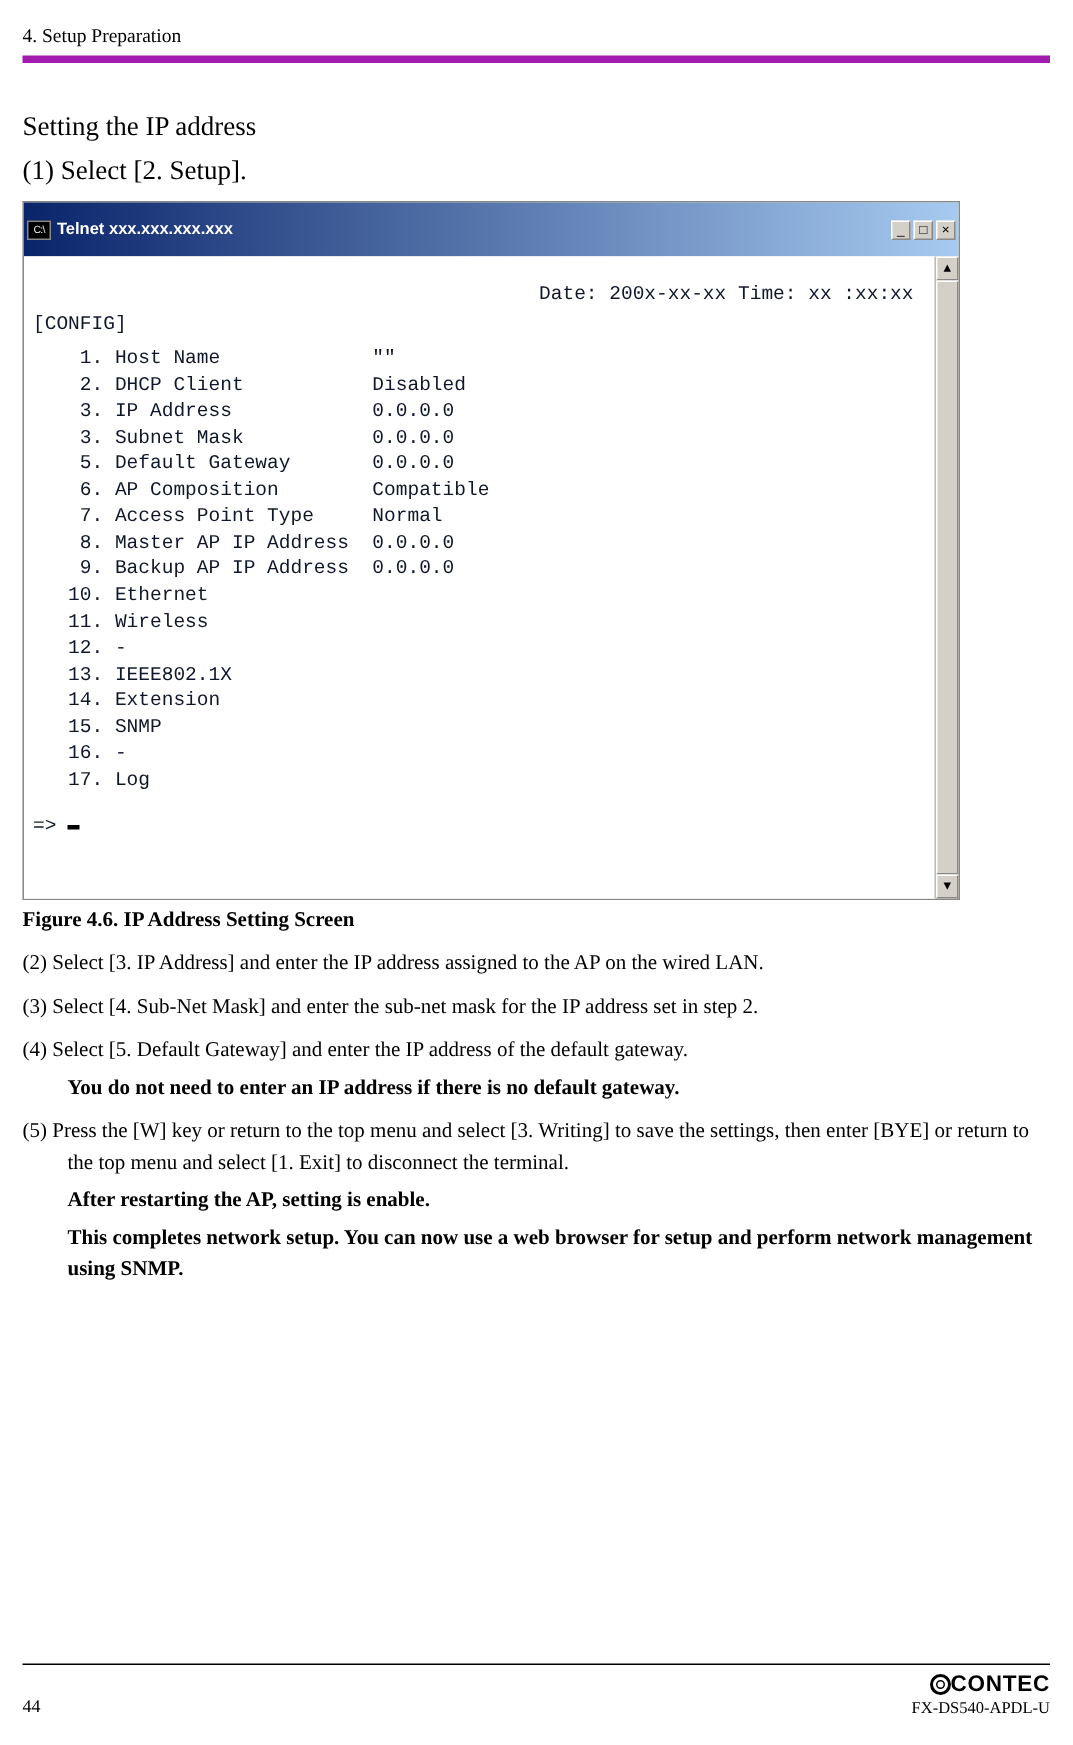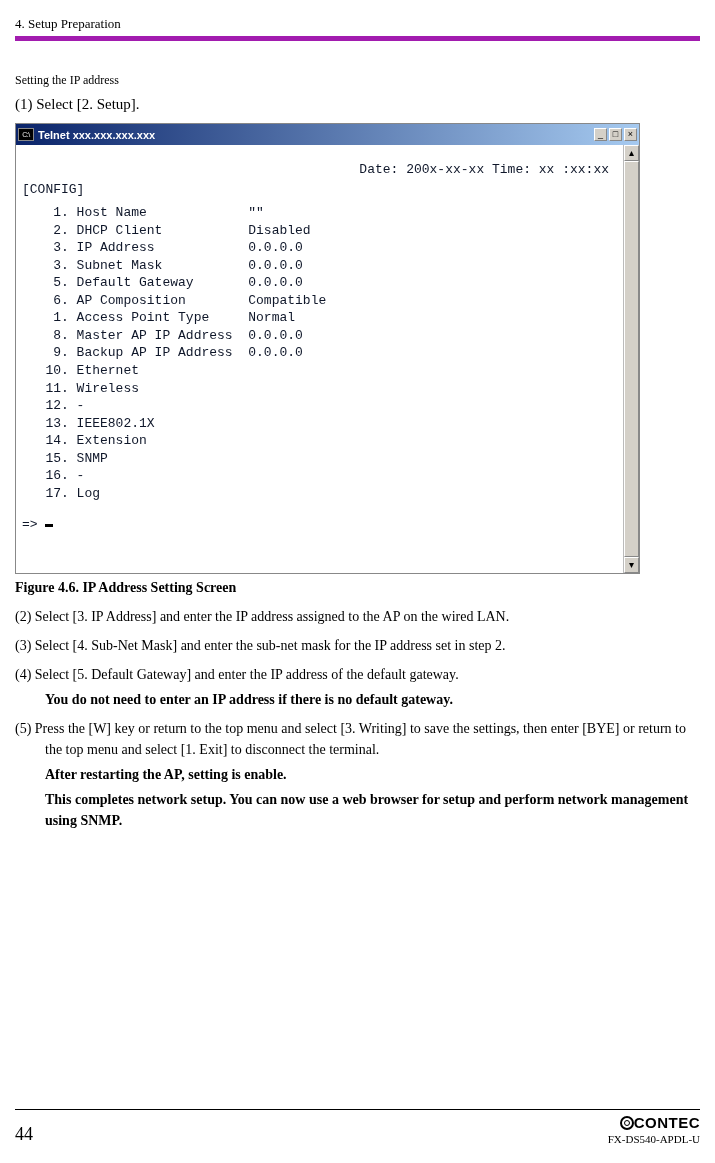--- a/index.html
+++ b/index.html
@@ -18,41 +18,41 @@
     }
     .header-section {
       padding-bottom: 4px;
       border-bottom: 5px solid #a21caf;
       margin-bottom: 32px;
     }
     .header-text {
       font-size: 13px;
     }
     .subsection-title {
-      font-size: 12px;
+      font-size: 18px;
       margin-bottom: 8px;
       margin-top: 15px;
     }
     .step-text {
-      font-size: 15px;
+      font-size: 18px;
       margin-bottom: 10px;
       margin-left: 0;
     }
     .terminal-container {
       width: 625px;
       margin-top: 6px;
       margin-bottom: 6px;
       border: 1px solid #888;
       background: #ece9d8;
     }
     .terminal-titlebar {
       display: flex;
       align-items: center;
       background: linear-gradient(to right, #0a246a, #a6caf0);
-      height: 21px;
+      height: 36px;
       padding: 0 2px;
     }
     .terminal-icon {
       width: 16px;
       height: 13px;
       background: #000;
       display: flex;
       align-items: center;
       justify-content: center;
       margin-right: 4px;
@@ -216,21 +216,21 @@
     .contec-ring-inner {
       width: 6px;
       height: 6px;
       border: 1.5px solid #000;
       border-radius: 50%;
     }
     .footer-model {
       font-size: 11px;
     }
     .page-num {
-      font-size: 18px;
+      font-size: 12px;
     }
   </style>
 </head>
 <body>
 
 <div class="header-section">
   <span class="header-text">4. Setup Preparation</span>
 </div>
 
 <div class="subsection-title">Setting the IP address</div>
@@ -253,21 +253,21 @@
     <div class="terminal-body">
       <div class="term-date-line">Date: 200x-xx-xx  Time: xx :xx:xx</div>
       <div class="config-label">[CONFIG]</div>
       <div class="config-rows" id="config-rows">
           <div class="config-row">    1. Host Name             ""</div>
           <div class="config-row">    2. DHCP Client           Disabled</div>
           <div class="config-row">    3. IP Address            0.0.0.0</div>
           <div class="config-row">    3. Subnet Mask           0.0.0.0</div>
           <div class="config-row">    5. Default Gateway       0.0.0.0</div>
           <div class="config-row">    6. AP Composition        Compatible</div>
-          <div class="config-row">    1. Access Point Type     Normal</div>
+          <div class="config-row">    7. Access Point Type     Normal</div>
           <div class="config-row">    8. Master AP IP Address  0.0.0.0</div>
           <div class="config-row">    9. Backup AP IP Address  0.0.0.0</div>
           <div class="config-row">   10. Ethernet              </div>
           <div class="config-row">   11. Wireless              </div>
           <div class="config-row">   12. -                     </div>
           <div class="config-row">   13. IEEE802.1X            </div>
           <div class="config-row">   14. Extension             </div>
           <div class="config-row">   15. SNMP                  </div>
           <div class="config-row">   16. -                     </div>
           <div class="config-row">   17. Log                   </div>

